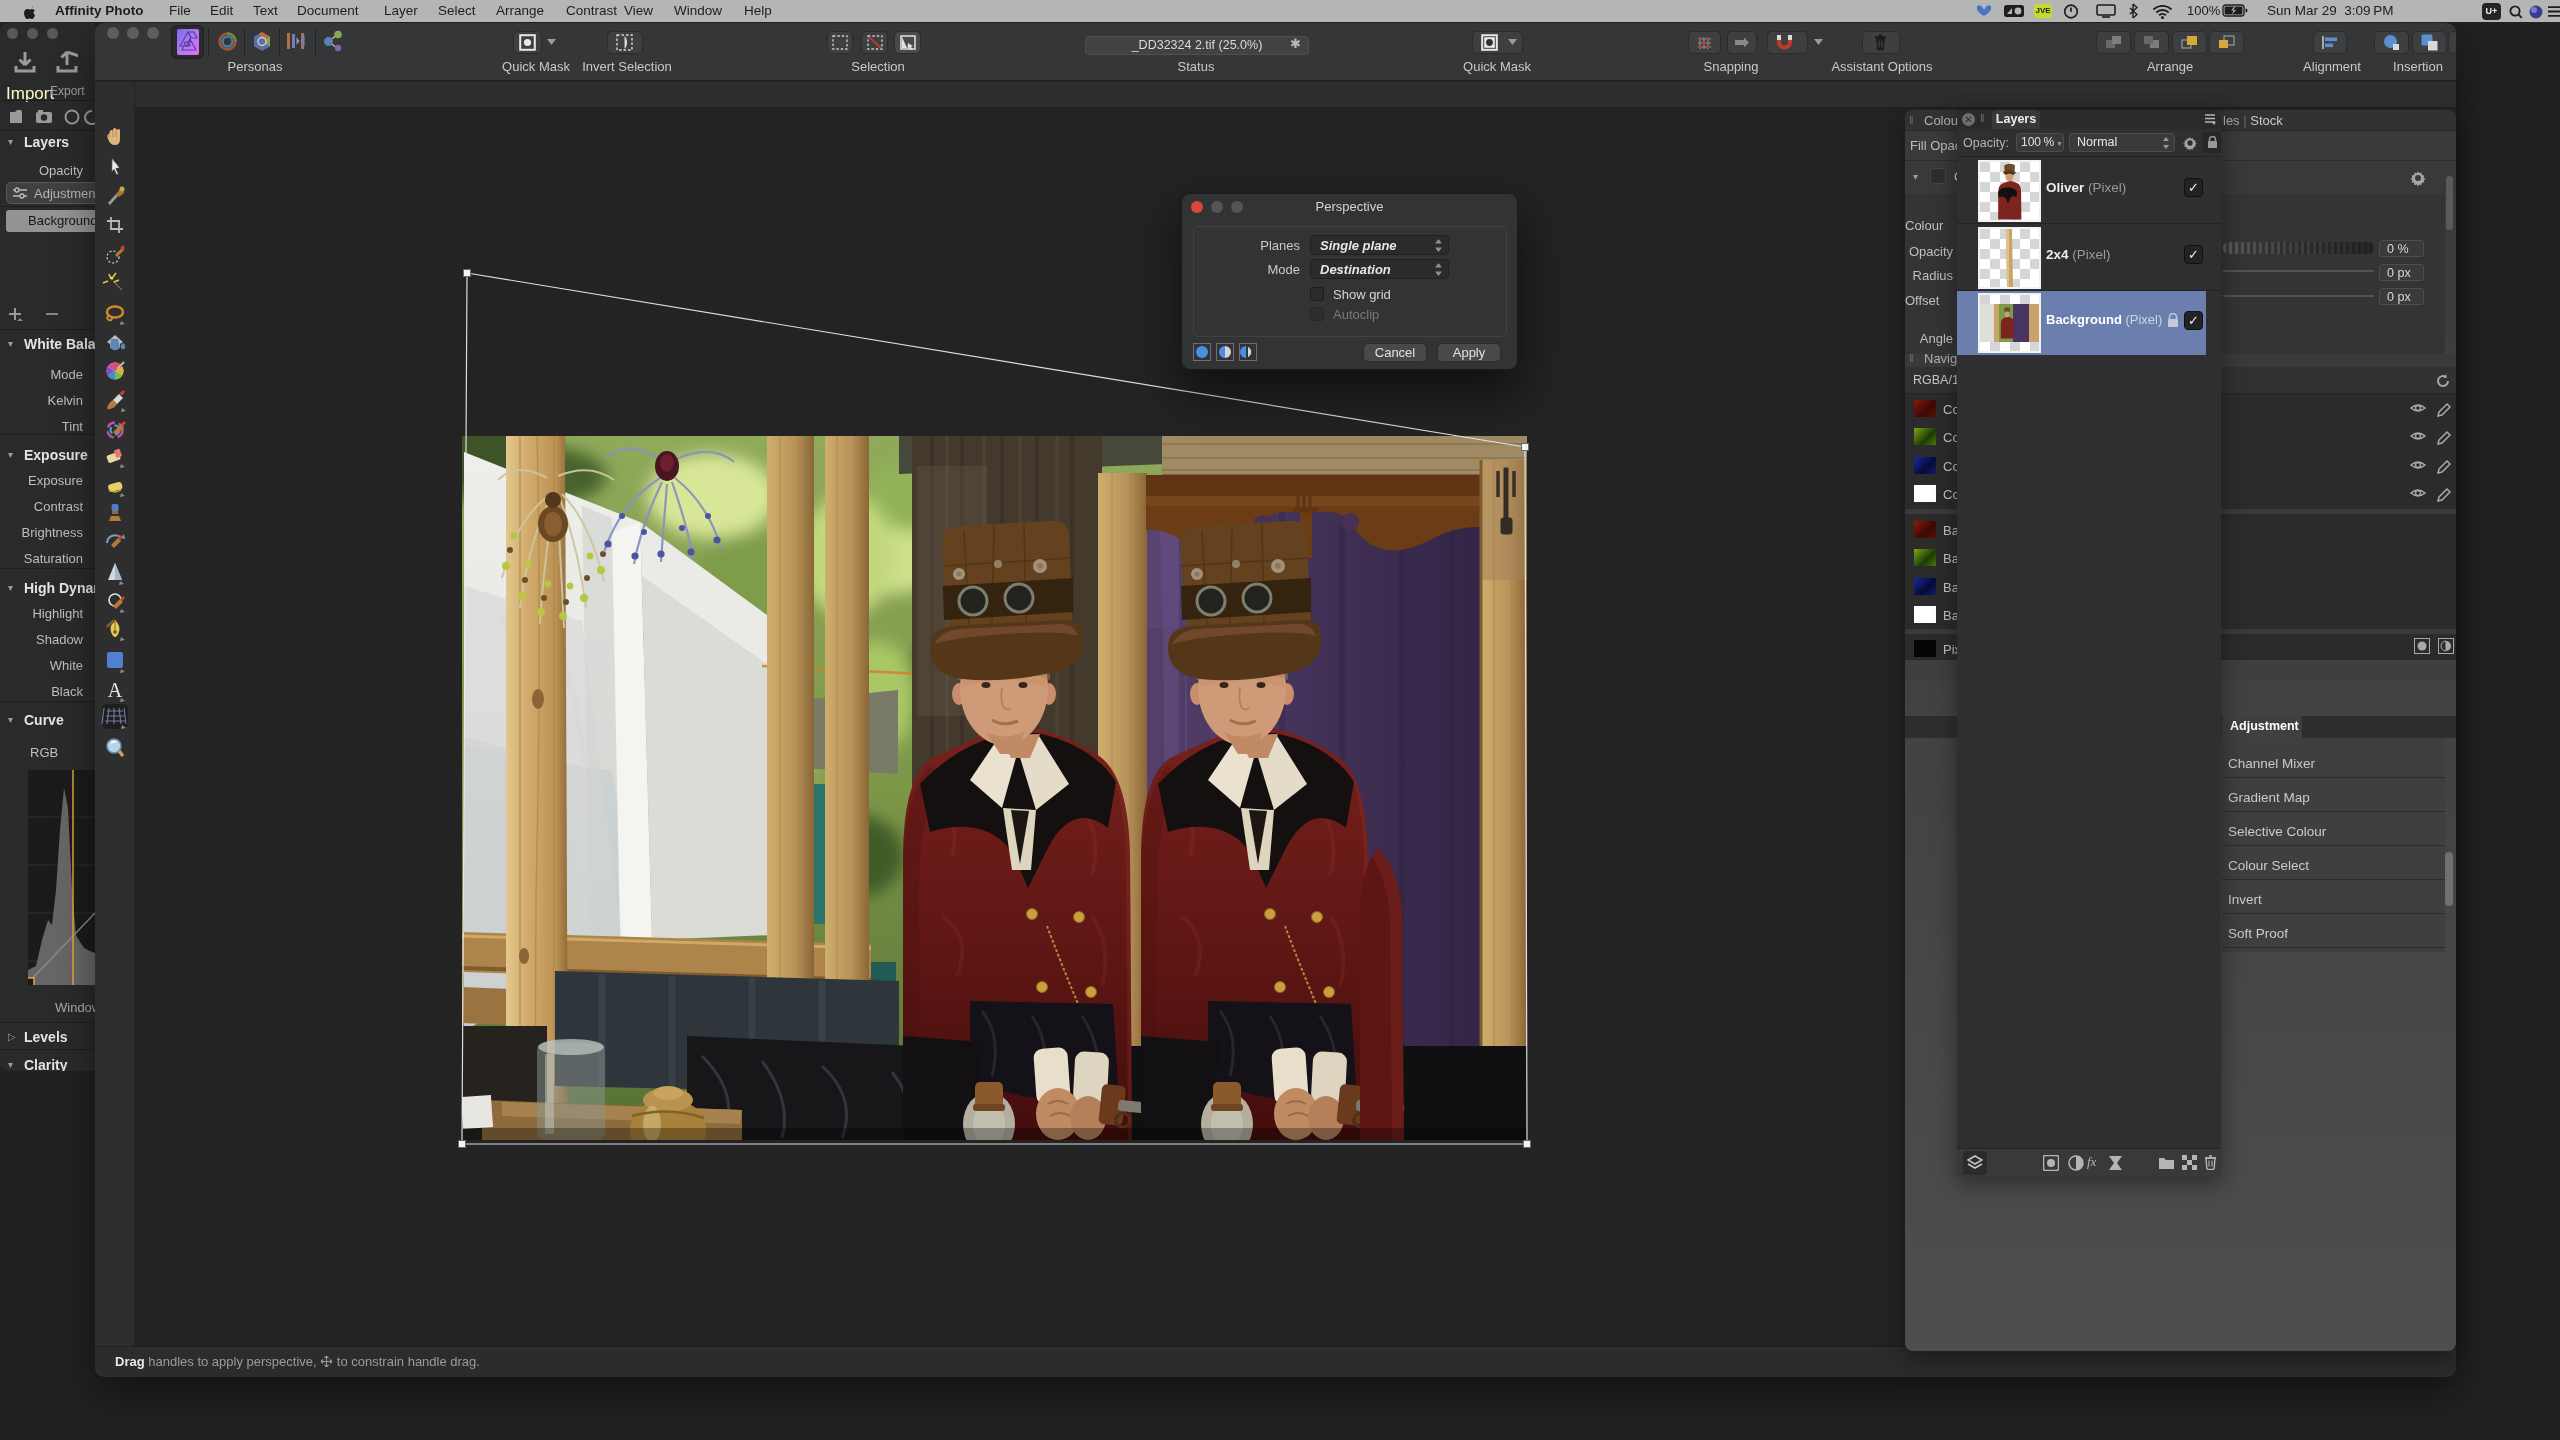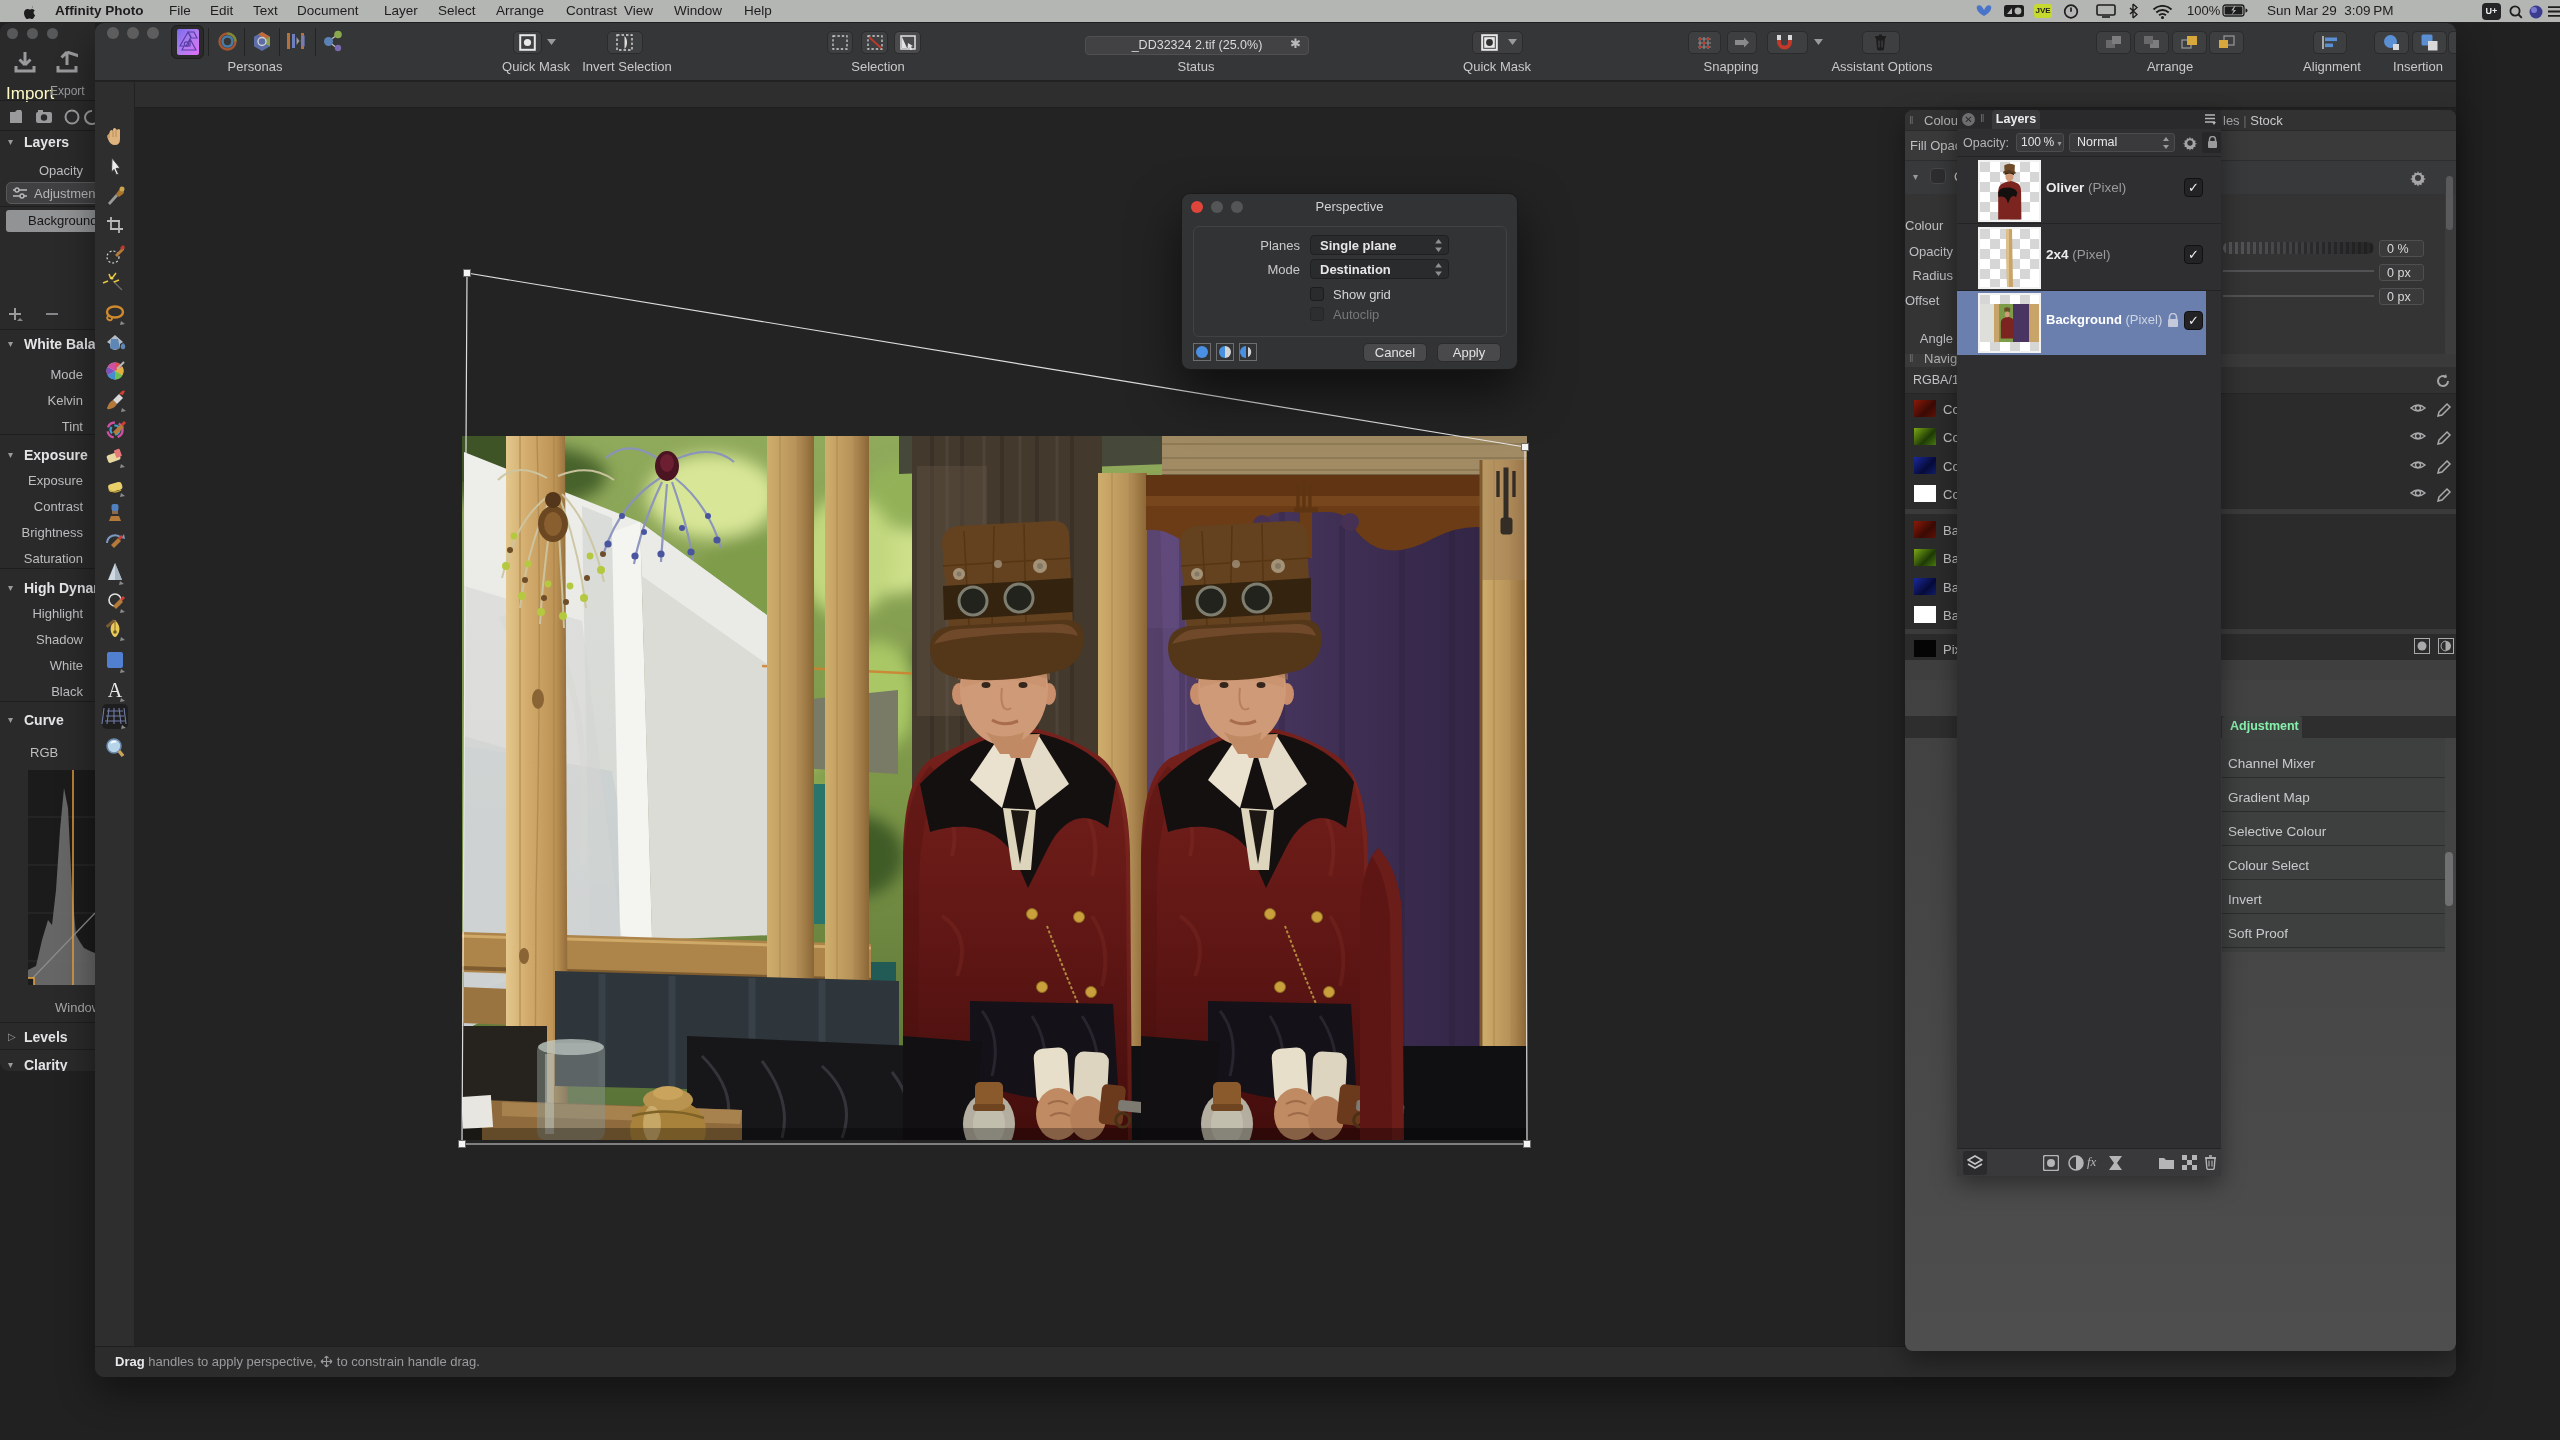--- a/index.html
+++ b/index.html
@@ -11,21 +11,21 @@
 #toolbar{position:absolute;left:0;top:0;width:2361px;height:58px;background:#353637;border-bottom:1px solid #202021;}
 #ctx{position:absolute;left:0;top:59px;width:2361px;height:26px;background:#2e2e2f;border-bottom:1px solid #1f1f20;}
 #tools{position:absolute;left:0;top:59px;width:40px;height:1264px;background:#2e2e2f;border-right:1px solid #222223;}
 #statusbar{position:absolute;left:0;bottom:0;width:2361px;height:31px;background:#2c2c2d;border-top:1px solid #1f1f20;}
 .tlabel{position:absolute;color:#c9c9c9;font-size:13px;text-align:center;white-space:nowrap;transform:translateX(-50%);top:36px;}
 .tbtn{position:absolute;top:8px;height:23px;background:#3e3f40;border:1px solid #2b2b2c;border-radius:5px;}
 .traffic{position:absolute;border-radius:50%;width:12px;height:12px;background:#5d5d5e;}
 #rightdock{position:absolute;left:1905px;top:110px;width:551px;height:1241px;background:linear-gradient(#3a3a3b,#434344 55%,#4e4e4f);border-radius:8px;z-index:30;box-shadow:0 10px 26px rgba(0,0,0,.38);overflow:hidden;color:#c5c5c7;}
 #layerspal{position:absolute;left:1957px;top:110px;width:264px;height:1066px;background:#2f2f31;z-index:35;box-shadow:0 8px 22px rgba(0,0,0,.4);color:#d6d6d8;overflow:hidden;}
 #dialog{position:absolute;left:1181px;top:193px;width:337px;height:177px;background:#323335;border:1px solid #1a1a1b;border-radius:9px;z-index:45;box-shadow:0 22px 50px rgba(0,0,0,.6);color:#d6d6d8;}
-.dd{position:absolute;background:#2a2b2d;border:1px solid #202022;border-radius:4px;color:#e6e6e8;font-size:13px;}
+.dd{position:absolute;background:#2a2b2d;border:1px solid #202022;border-radius:4px;color:#e6e6e8;font-size:13px;font-style:italic;}
 .cb{position:absolute;width:14px;height:14px;background:#2a2b2d;border:1px solid #1c1c1e;border-radius:3px;}
 .lsep{position:absolute;left:0;width:95px;height:1px;background:#1e1e1f;}
 .lhead{position:absolute;left:24px;color:#e4e4e6;font-size:14px;font-weight:bold;white-space:nowrap;}
 .llab{position:absolute;color:#bfbfc1;font-size:13px;white-space:nowrap;right:12px;text-align:right;}
 .chev{position:absolute;left:8px;color:#9a9a9c;font-size:10px;}
 </style></head>
 <body>
 
 <div id="menubar">
  <svg class="abs" style="left:22px;top:3.5px" width="14" height="16" viewBox="0 0 14 16">
@@ -853,21 +853,21 @@
    <svg class="abs" style="left:509px;top:244px" width="40" height="16" viewBox="0 0 40 16">
         <rect x="0.5" y="0.5" width="15" height="15" fill="none" stroke="#a9a9ab"></rect>
         <circle cx="8" cy="8" r="4.5" fill="#a9a9ab"></circle>
         <rect x="24.5" y="0.5" width="15" height="15" fill="none" stroke="#a9a9ab"></rect>
         <path d="M32 3a5 5 0 0 1 0 10z" fill="#a9a9ab"></path>
         <path d="M32 3a5 5 0 0 0 0 10z" fill="none" stroke="#a9a9ab"></path>
       </svg>
  </div>
  <div class="abs" style="left:0;top:550px;width:551px;height:20px;background:#3f3f40"></div>
  <div class="abs" style="left:0;top:606px;width:551px;height:22px;background:#2e2e2f">
-   <div class="abs" style="left:317px;top:0;width:80px;height:22px;background:#3f4040;border-radius:3px 3px 0 0;color:#86efac;font-size:12.5px;font-weight:bold;padding:3px 0 0 8px">Adjustment</div>
+   <div class="abs" style="left:317px;top:0;width:80px;height:22px;background:#3f4040;border-radius:3px 3px 0 0;color:#ffffff;font-size:12.5px;font-weight:bold;padding:3px 0 0 8px">Adjustment</div>
  </div>
  <div class="abs" style="left:317px;top:628px;width:223px;height:214px;background:#3e4040">
    <div class="abs" style="left:6px;top:18px;color:#cacacc;font-size:13.5px">Channel Mixer</div>
    <div class="abs" style="left:6px;top:52px;color:#cacacc;font-size:13.5px">Gradient Map</div>
    <div class="abs" style="left:6px;top:86px;color:#cacacc;font-size:13.5px">Selective Colour</div>
    <div class="abs" style="left:6px;top:120px;color:#cacacc;font-size:13.5px">Colour Select</div>
    <div class="abs" style="left:6px;top:154px;color:#cacacc;font-size:13.5px">Invert</div>
    <div class="abs" style="left:6px;top:188px;color:#cacacc;font-size:13.5px">Soft Proof</div>
    <div class="abs" style="left:0;top:39px;width:223px;height:1px;background:#2d2d2e"></div>
    <div class="abs" style="left:0;top:73px;width:223px;height:1px;background:#2d2d2e"></div>

